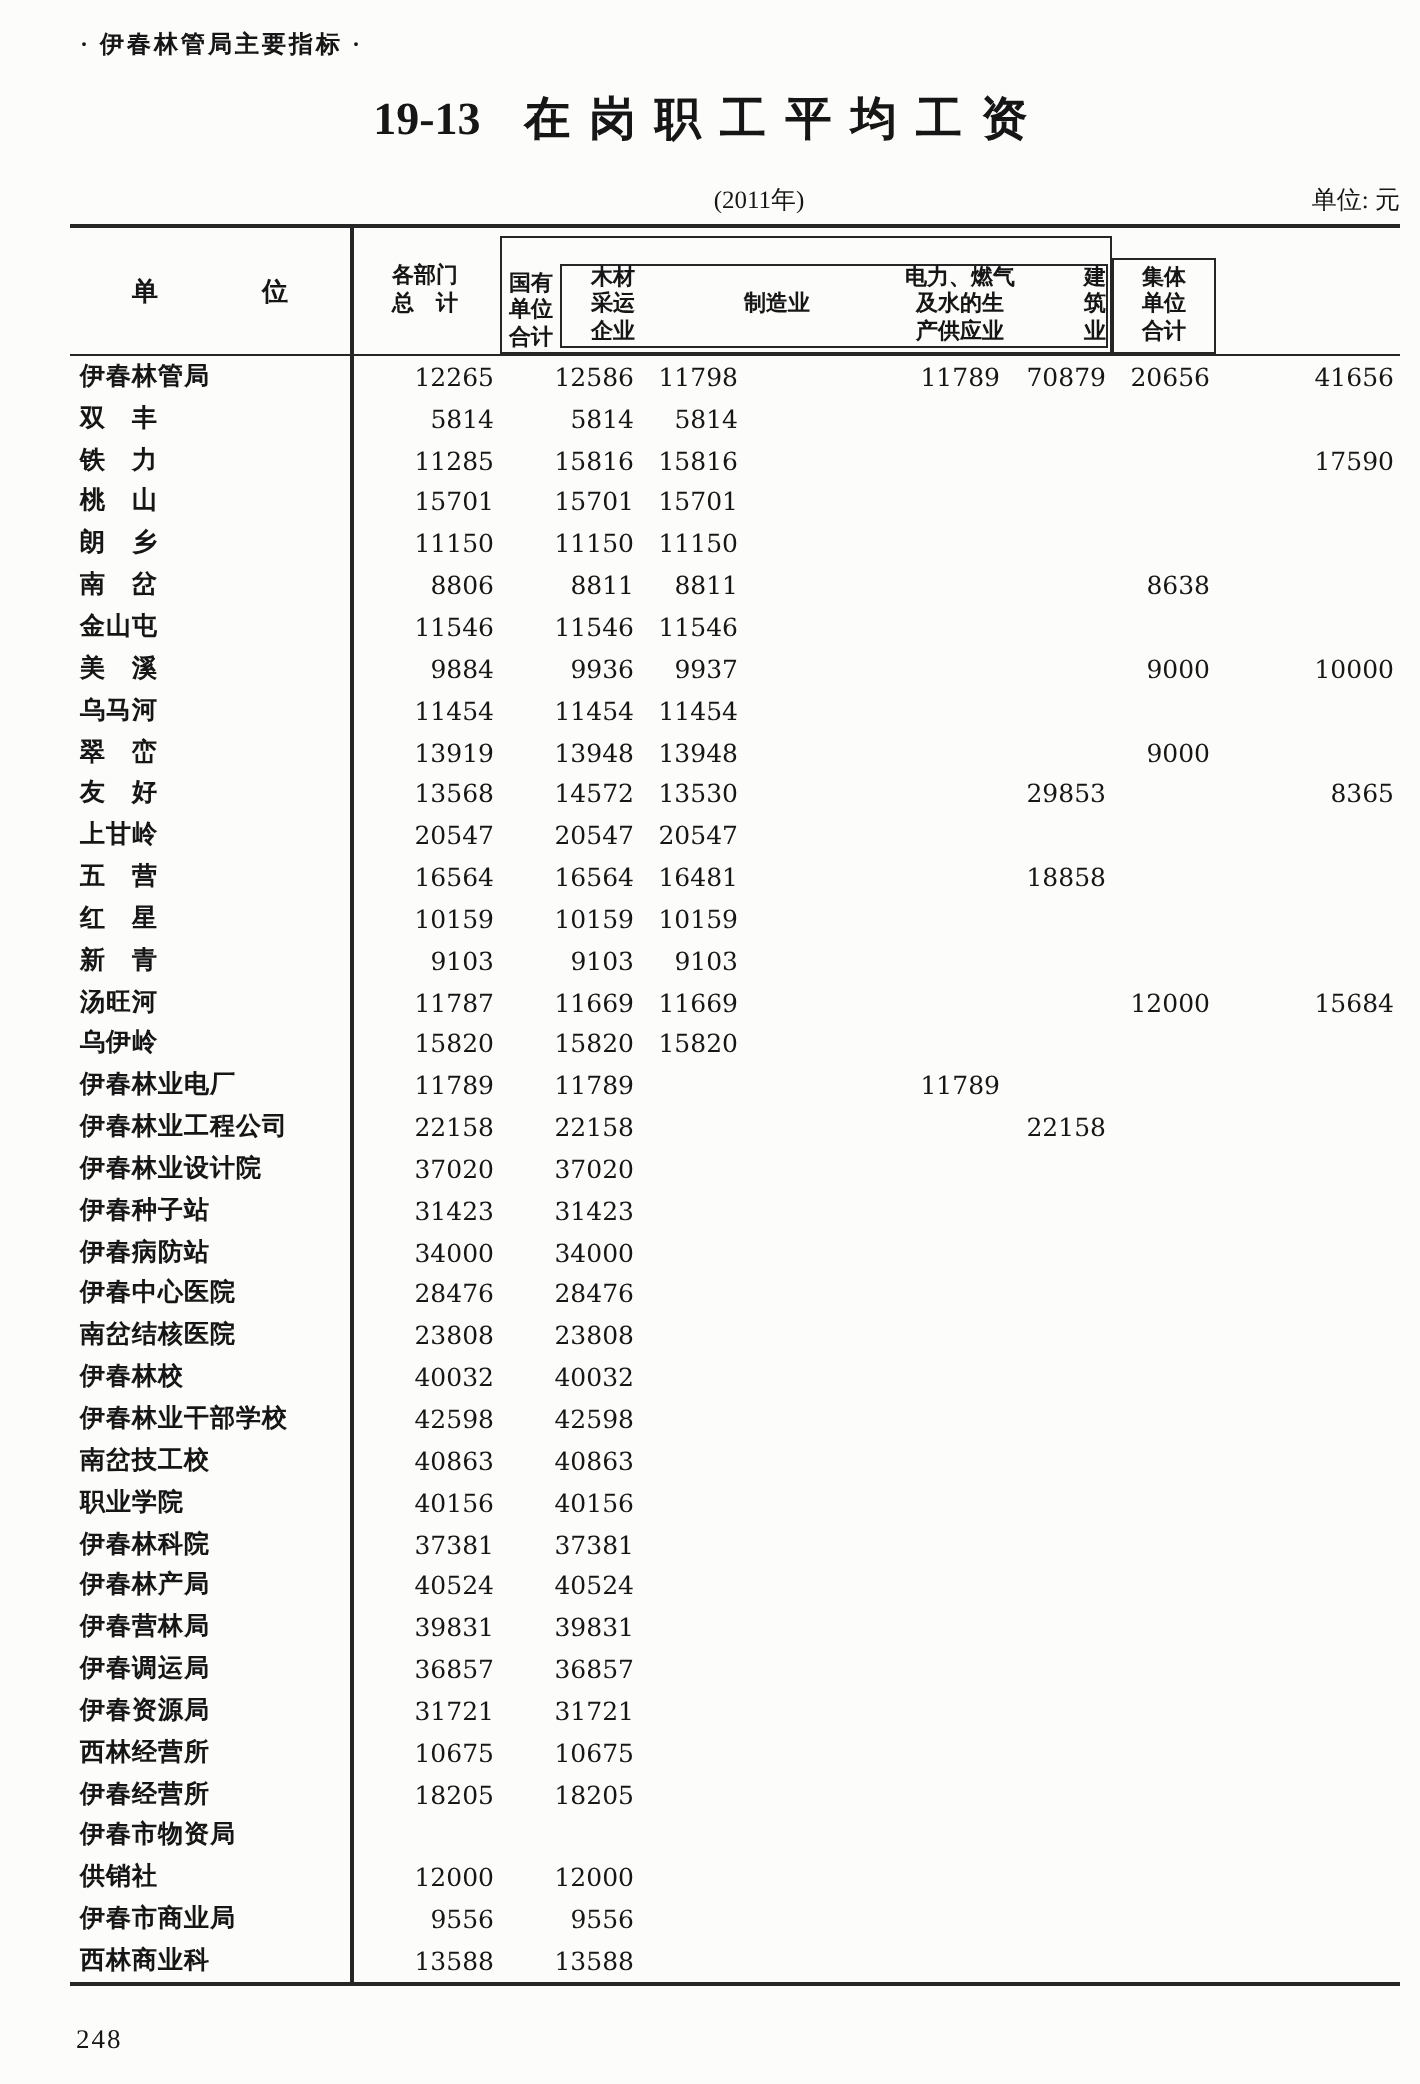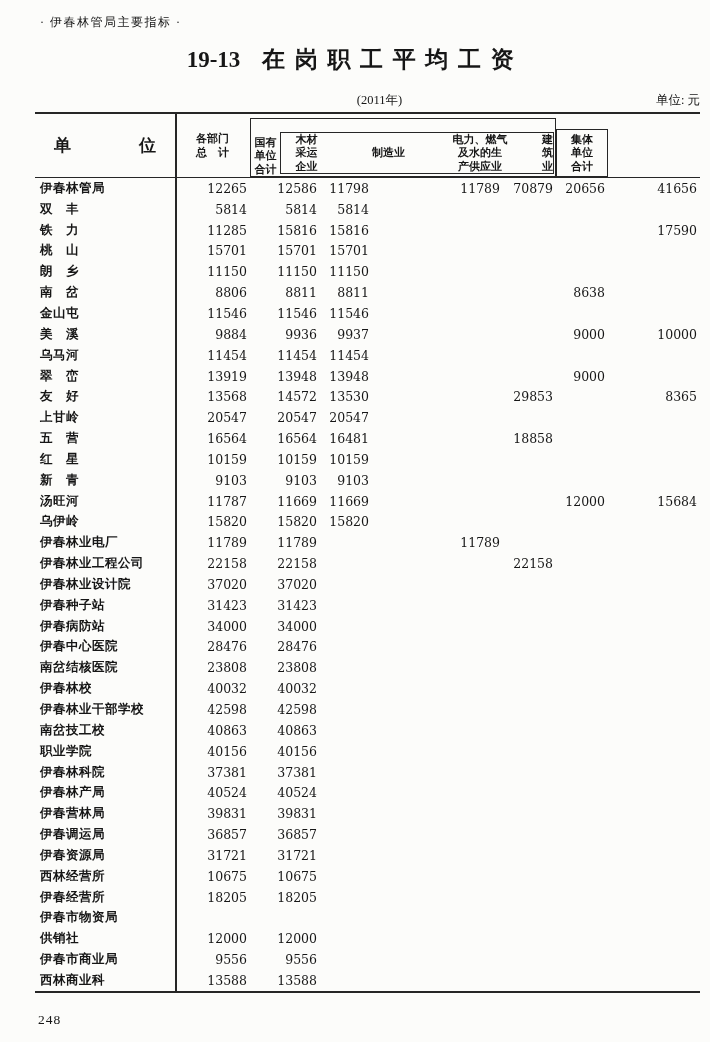--- a/index.html
+++ b/index.html
@@ -3,21 +3,21 @@
 <meta charset="utf-8">
 <style>
   html,body { margin:0; padding:0; background:#e8e8e6; }
   .page {
     position:relative; width:710px; height:1042px; margin:0 auto;
     background:#fcfcfa; color:#161616; overflow:hidden;
     font-family:"Liberation Serif","DejaVu Serif",serif;
   }
   .margin-note {
     position:absolute; top:14px; left:40px;
-    font-size:12px; font-weight:normal; letter-spacing:1.5px;
+    font-size:12px; font-weight:bold; letter-spacing:1.5px;
   }
   .title {
     position:absolute; top:44px; left:0; width:100%; margin:0;
     text-align:center; font-size:23px; font-weight:bold;
   }
   .title .t-cjk { letter-spacing:0.42em; margin-left:16px; }
   .subhead { position:absolute; top:92px; left:35px; width:665px; height:18px; font-size:12.5px; }
   .subhead .year { position:absolute; left:12px; width:100%; text-align:center; }
   .subhead .unit-note { position:absolute; right:0; top:0; }
 
@@ -28,21 +28,21 @@
   .vline { position:absolute; left:140px; top:0; bottom:0; width:1.5px; background:#262626; }
 
   .thead {
     height:64px; border-bottom:1.5px solid #262626; box-sizing:border-box;
     display:flex; font-weight:bold;
   }
   .hcell {
     white-space:pre-line; text-align:center; font-size:11px; line-height:13.5px;
     display:flex; align-items:center; justify-content:center; box-sizing:border-box;
   }
-  .h-unit { width:140px; display:flex; align-items:center; justify-content:center; font-size:17px; }
+  .h-unit { width:140px; display:flex; align-items:center; justify-content:center; font-size:13px; }
   .h-total { width:75px; }
   .boxA { width:306px; margin-top:4px; border:1.5px solid #262626; box-sizing:border-box; display:flex;align-items:flex-end; }
   .h-state { width:67px; }
   .boxInner { flex:1; margin:5px 1px 2px 0; border:1.5px solid #262626; box-sizing:border-box; display:flex;gap:27px; }
   .w-timber { width:51px; }
   .w-manu   { width:59px; }
   .w-elec   { width:70px; }
   .w-constr { flex:1; }
   .boxB { width:52px; margin-top:15px; border:1.5px solid #262626; }
   .h-other { flex:1; }

